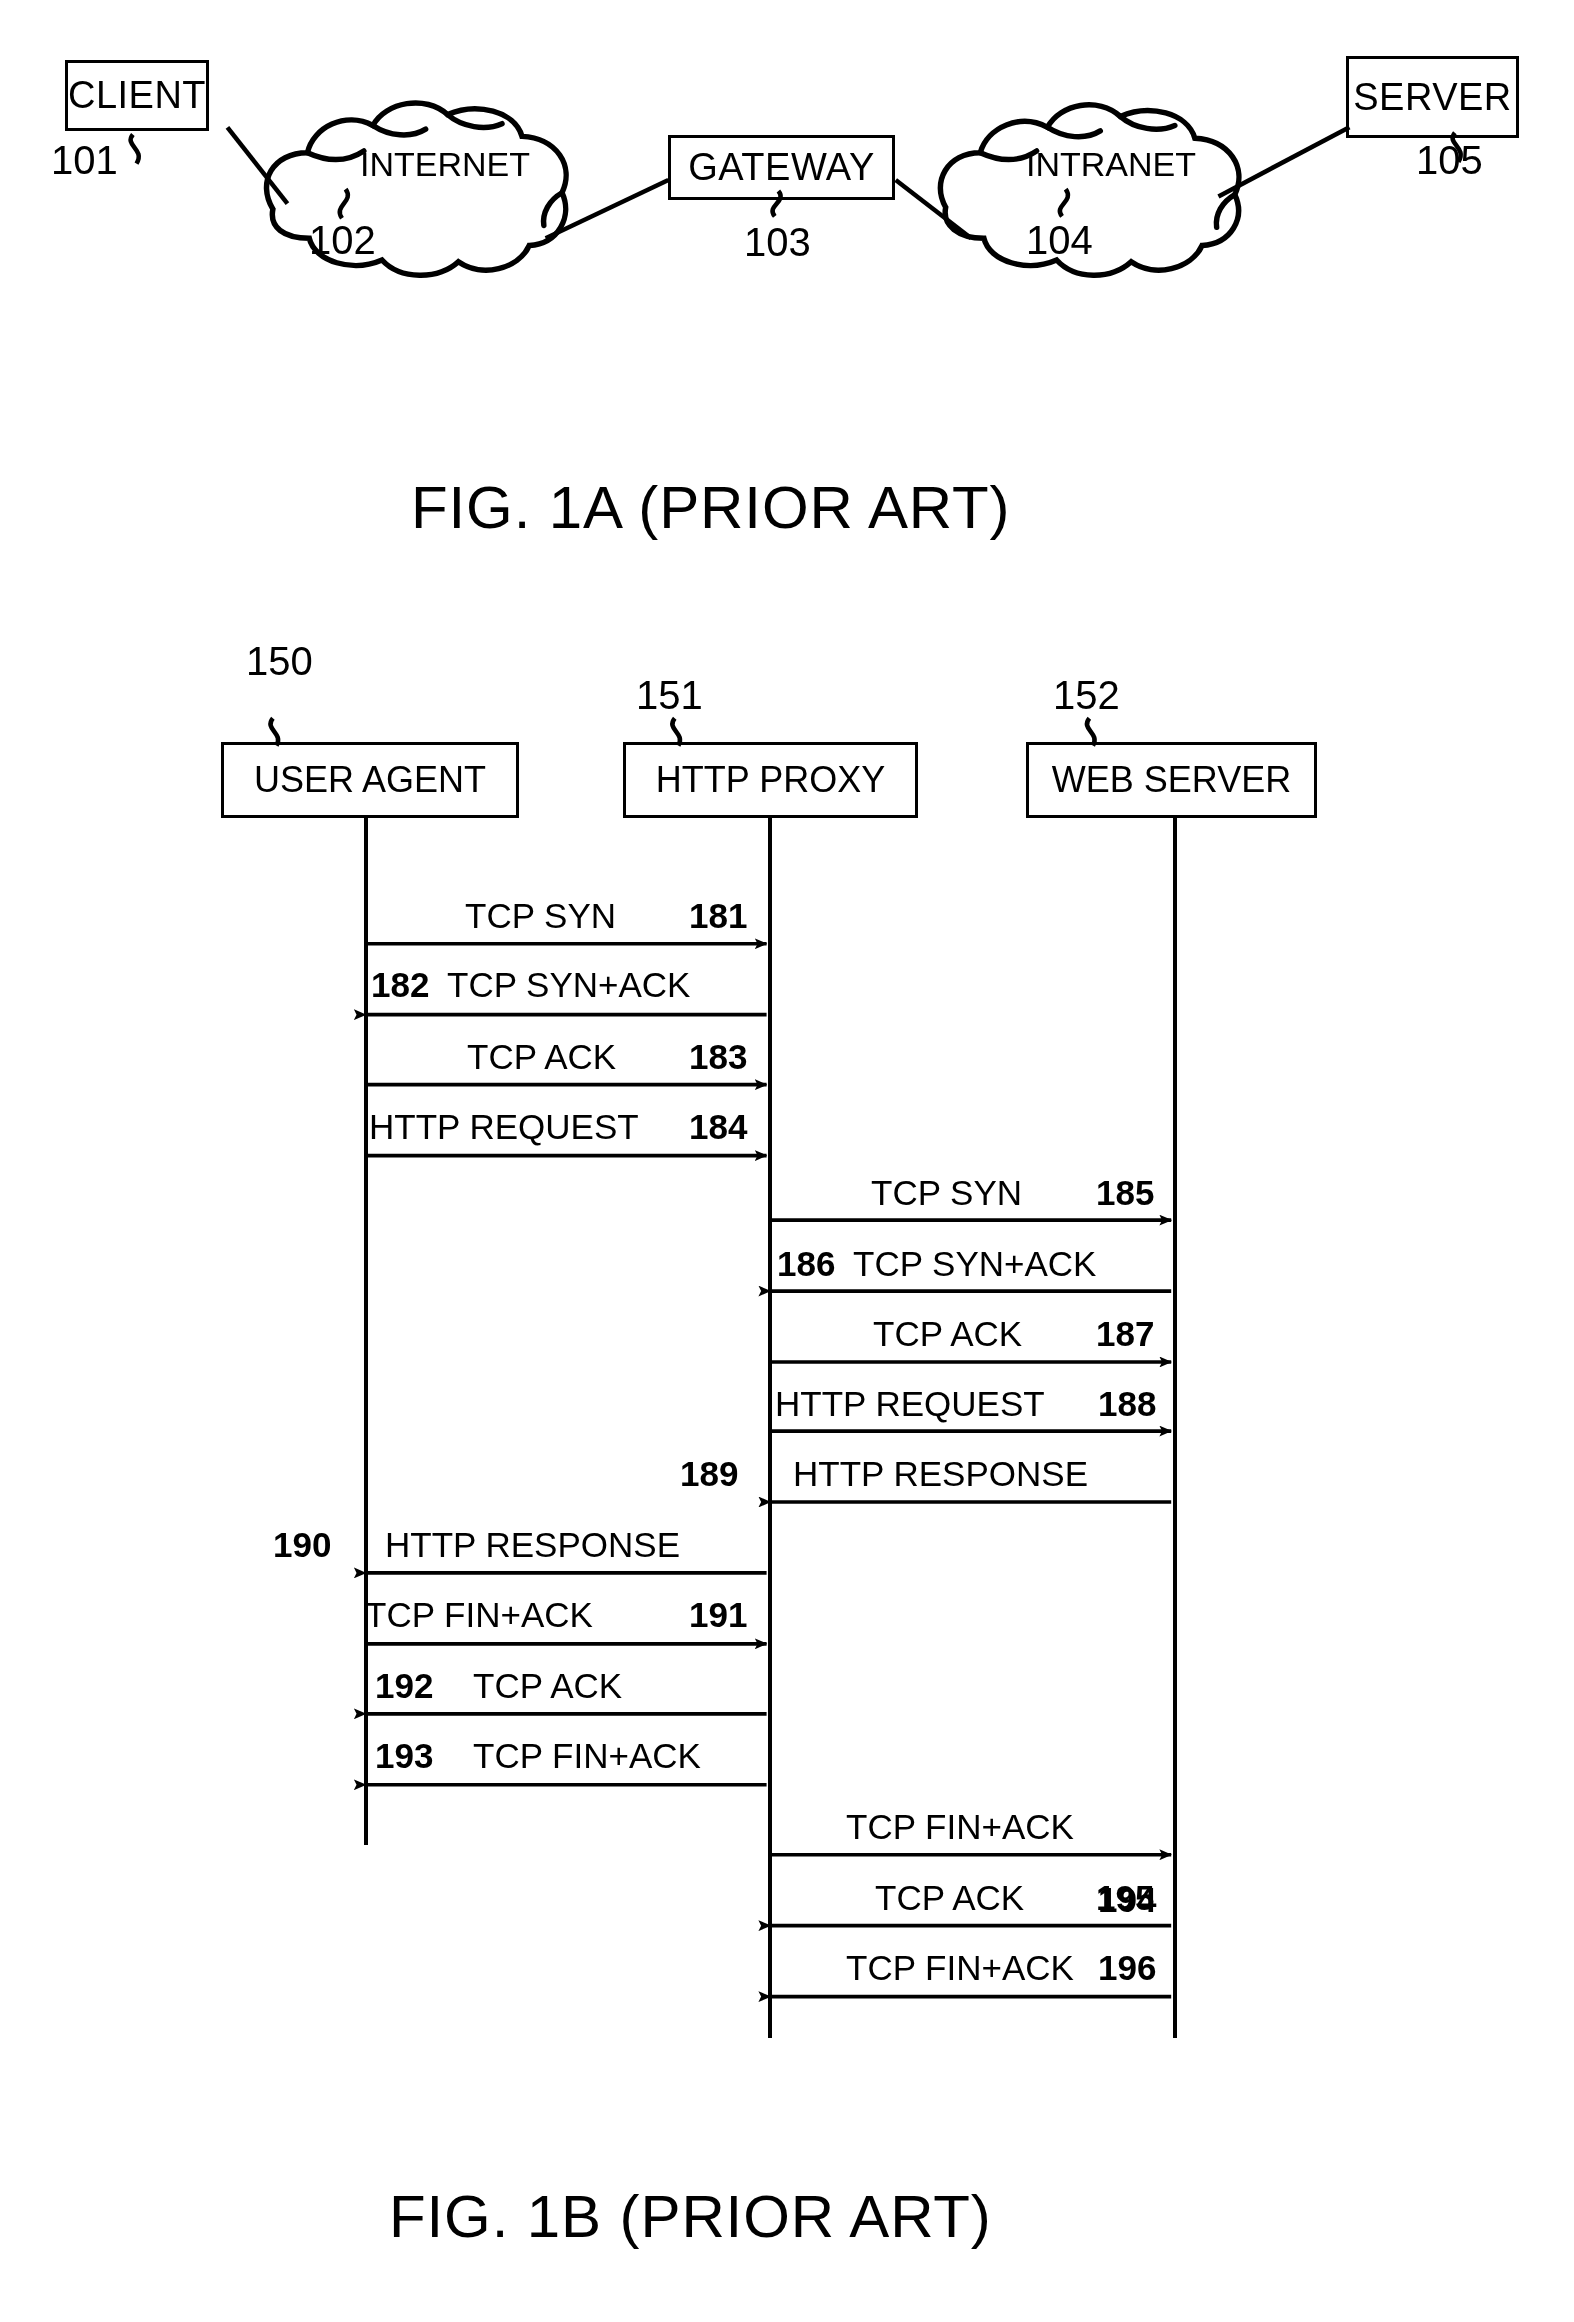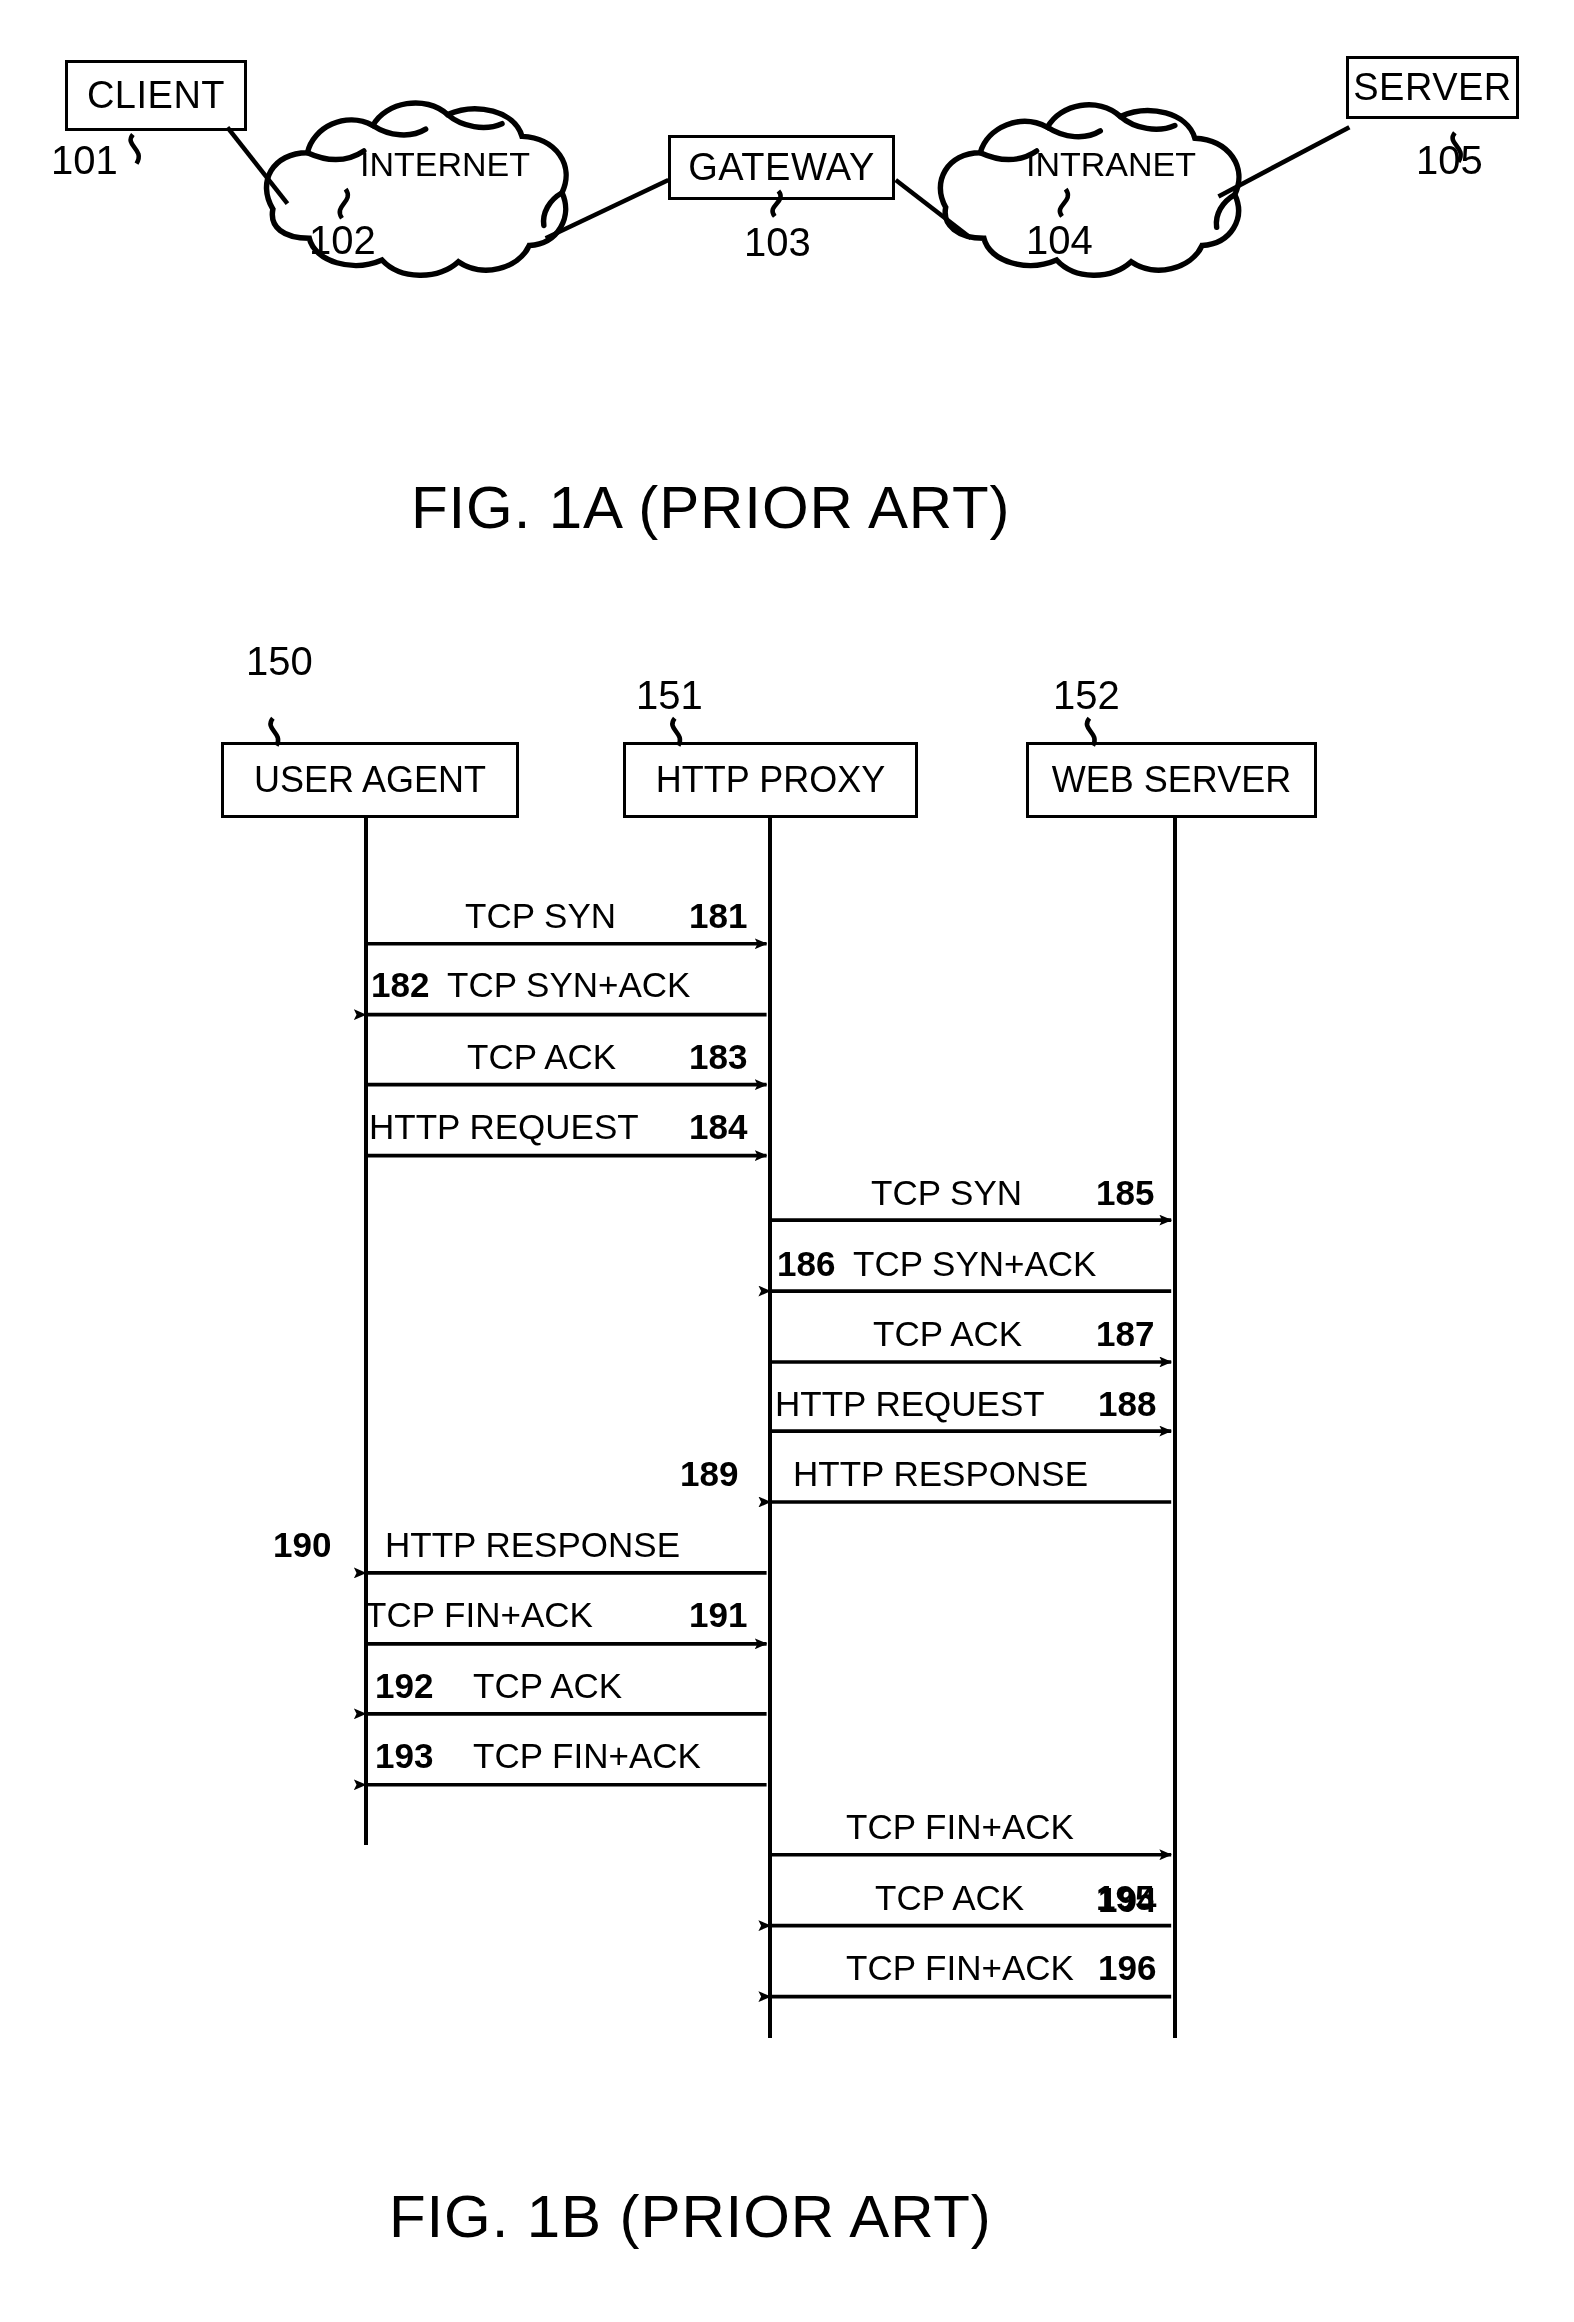--- a/index.html
+++ b/index.html
@@ -101,26 +101,26 @@
     pointer-events: none;
   }
 </style>
 </head>
 <body>
 
 <div class="page">
 
   <div>
 
-    <div class="node-box" style="left:65px; top:60px; width:182px; height:71px;">
+    <div class="node-box" style="left:65px; top:60px; width:144px; height:71px;">
       <span class="node-label">CLIENT</span>
     </div>
     <div class="ref-num" style="left:51px; top:138px;">101</div>
 
-    <div class="node-box" style="left:1346px; top:56px; width:173px; height:63px;">
+    <div class="node-box" style="left:1346px; top:56px; width:173px; height:82px;">
       <span class="node-label">SERVER</span>
     </div>
     <div class="ref-num" style="left:1416px; top:138px;">105</div>
 
     <div class="node-box" style="left:668px; top:135px; width:227px; height:65px;">
       <span class="node-label">GATEWAY</span>
     </div>
     <div class="ref-num" style="left:744px; top:220px;">103</div>
 
     <div class="cloud-label" style="left:360px; top:145px;">INTERNET</div>

